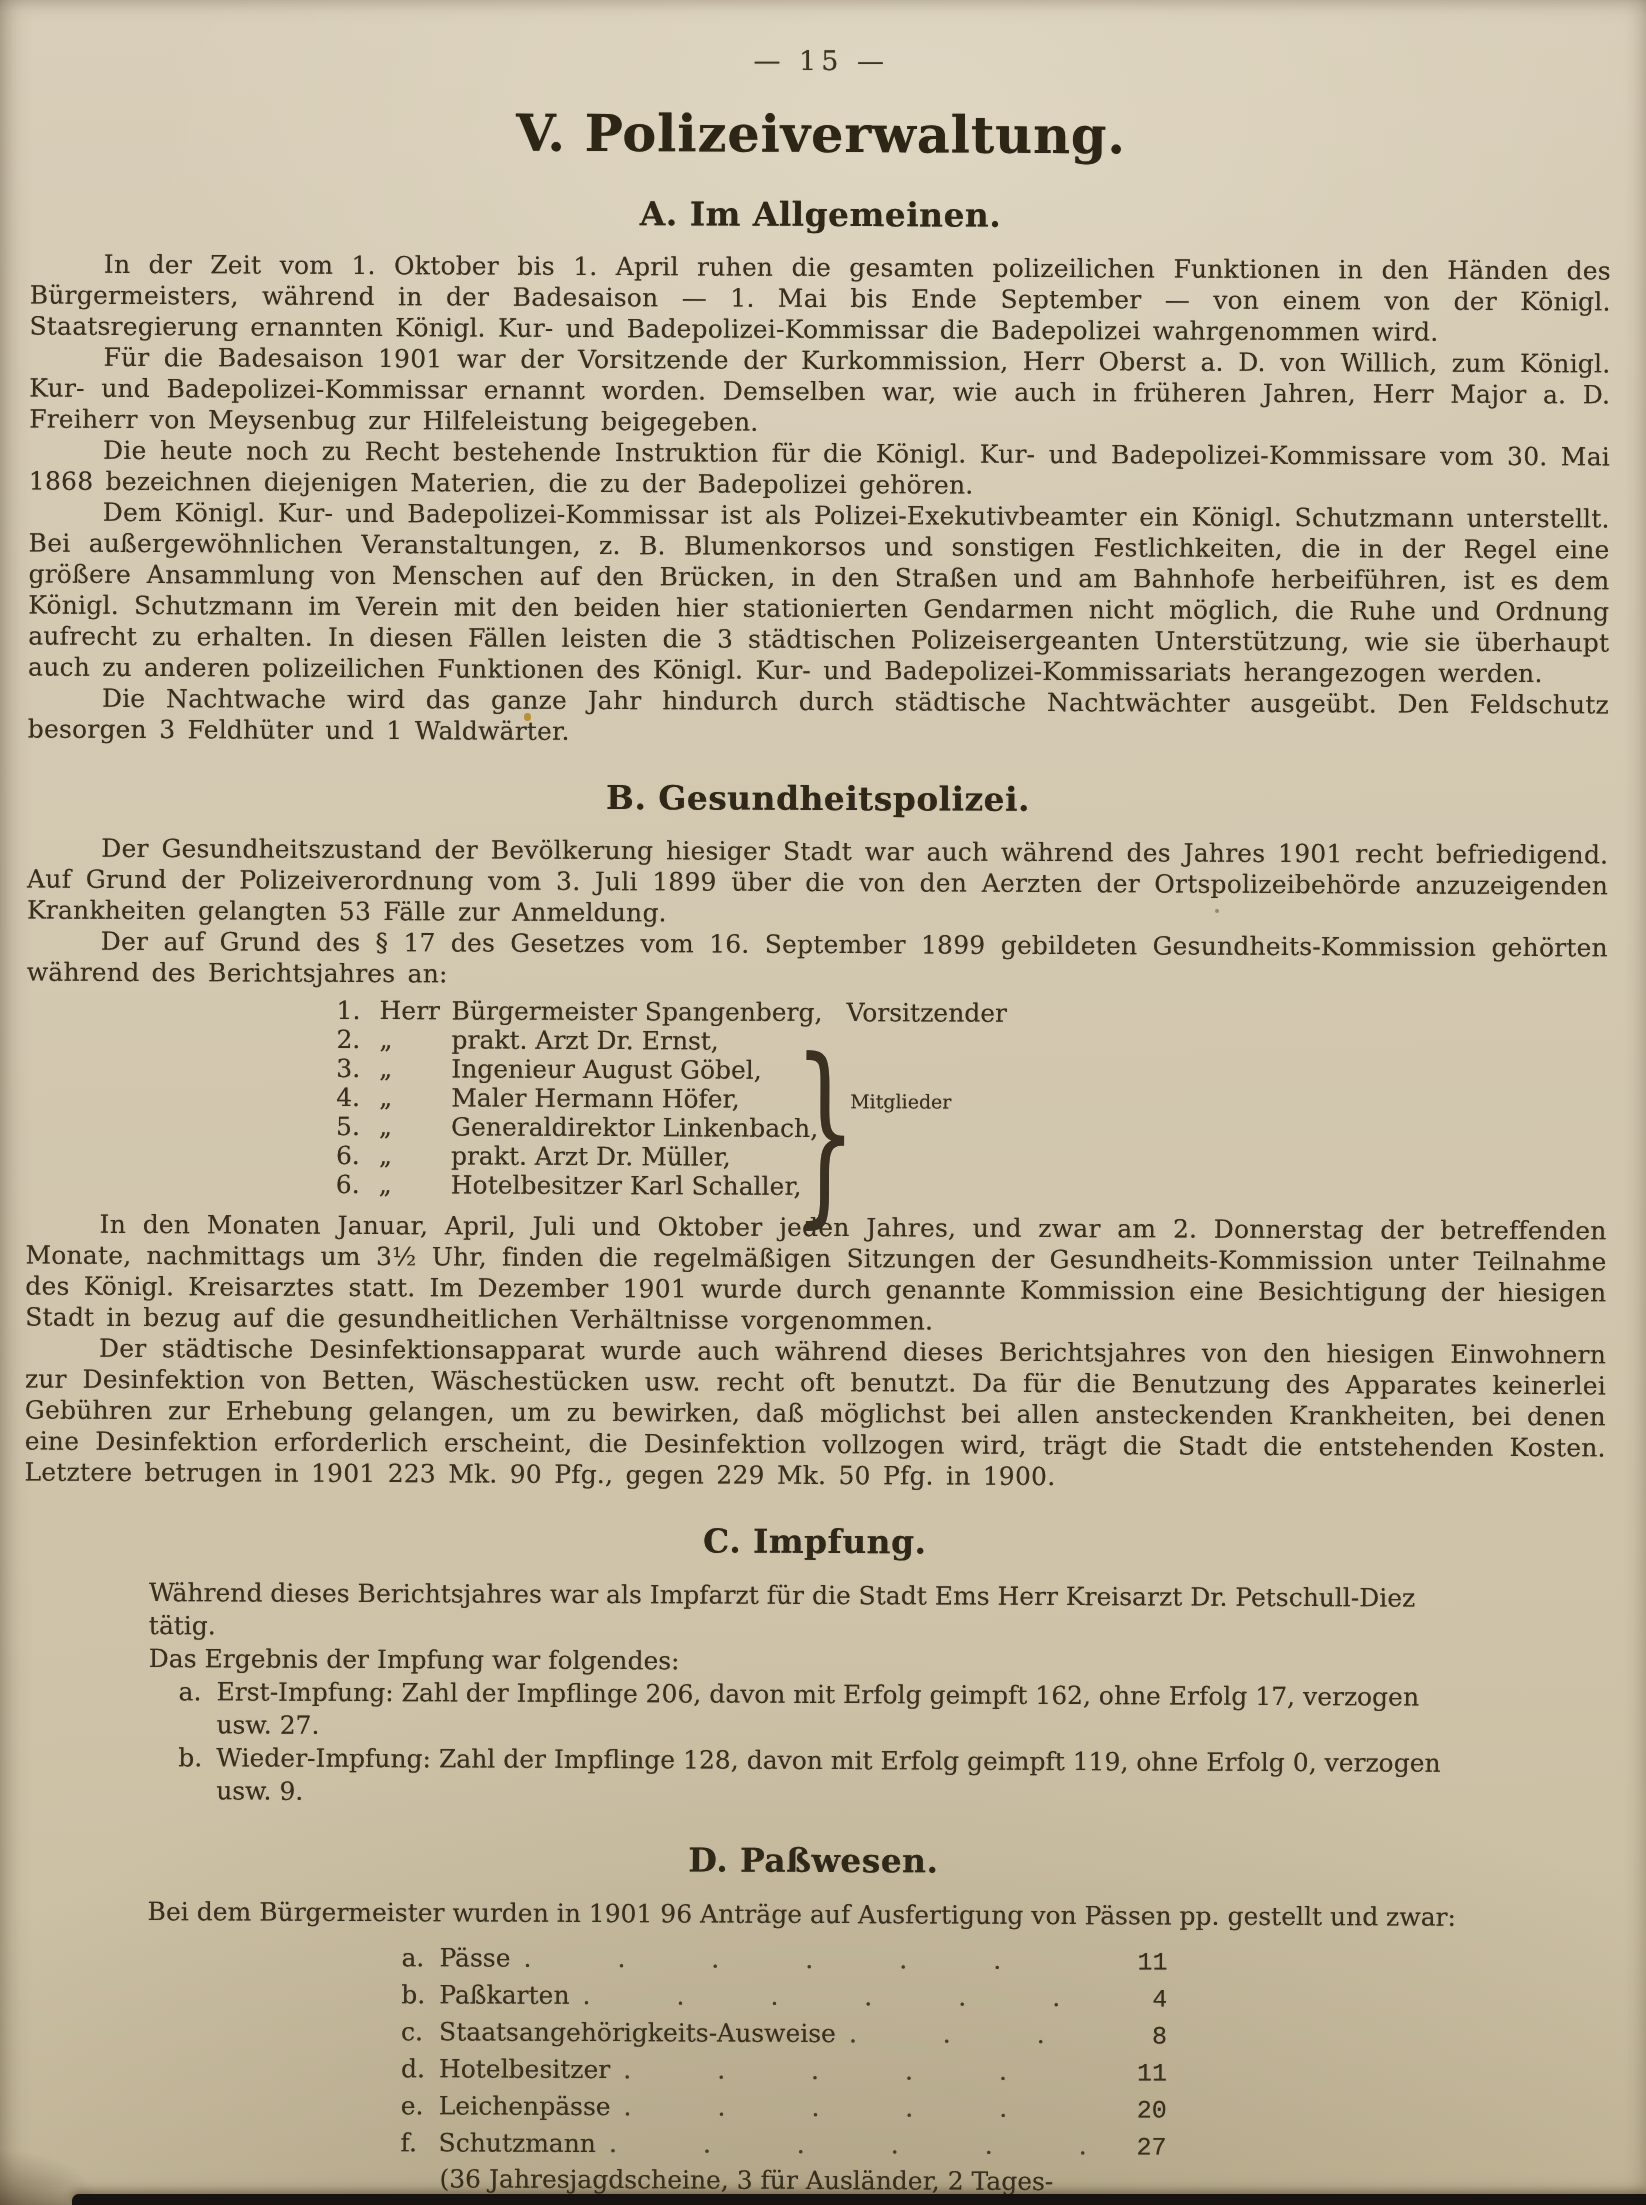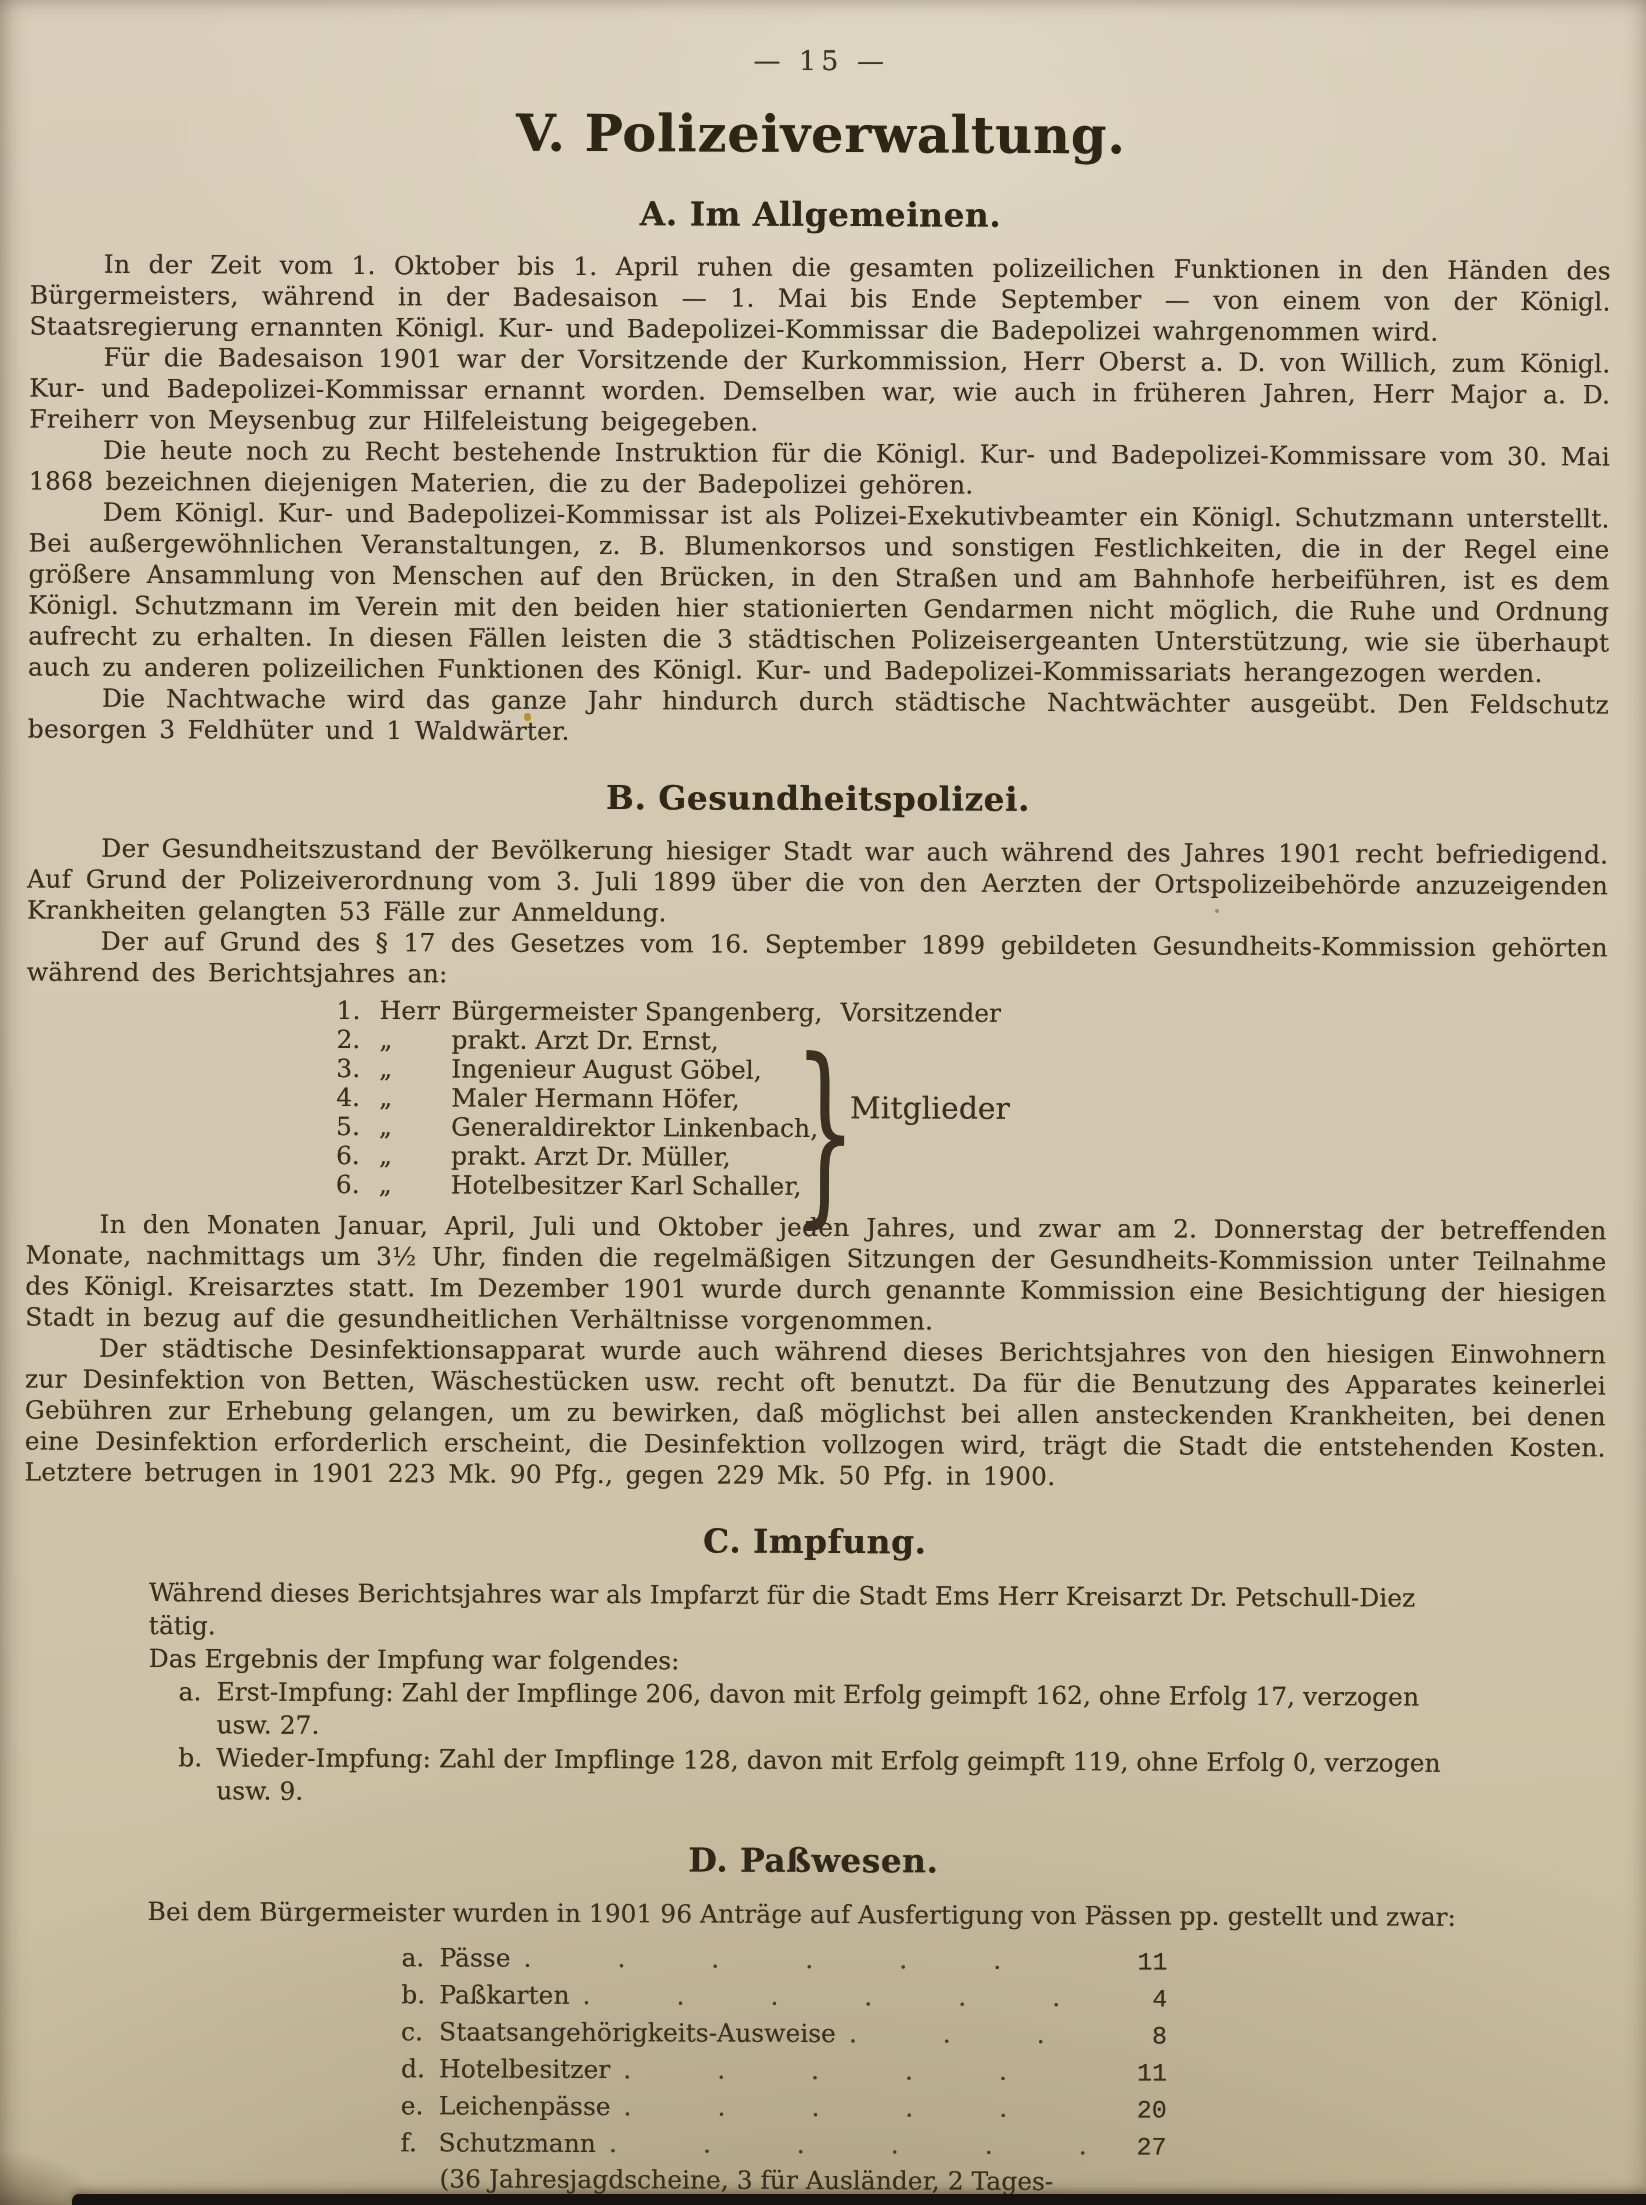--- a/index.html
+++ b/index.html
@@ -55,31 +55,31 @@
     font-size:25px; line-height:31px; text-align:justify;
     text-indent:74px; margin:0; word-spacing:4.1px; letter-spacing:0.2px;
   }
 
   
   .committee { position:relative; margin:6.6px 0 8.2px 310px; min-height:206px; }
   .member-row { display:flex; align-items:baseline; font-size:25px; line-height:29px; }
   .m-num  { width:43px; flex:0 0 auto; }
   .m-pre  { width:72px; flex:0 0 auto; text-align:left; }
   .m-name { flex:0 0 auto; }
-  .m-role { margin-left:18px; flex:0 0 auto; }
+  .m-role { margin-left:24px; flex:0 0 auto; }
   .brace {
     position:absolute; left:458px; top:21.4px; height:184px; width:49px;
     color:#3a3122; pointer-events:none;
   }
   .brace::after {
     content:"}"; display:block; font-size:196px; line-height:224px;
     transform:scaleX(0.5); transform-origin:left center;
     font-family:"DejaVu Serif", serif;
   }
-  .members-label { position:absolute; left:514px; top:92px; font-size:30px; }
+  .members-label { position:absolute; left:514px; top:92px; font-size:19px; }
 
   
   .c-block { margin:0 140px 0 125px; font-size:25px; line-height:33px; }
   .c-line { margin:0; }
   .c-item { display:flex; align-items:baseline; margin-left:30px; }
   .c-letter { width:38px; flex:0 0 auto; }
 
   
   .d-intro { margin:3.3px 0 11.5px 125px; font-size:25px; line-height:33px; }
   .d-list { margin-left:379px; width:766px; font-size:25px; }

